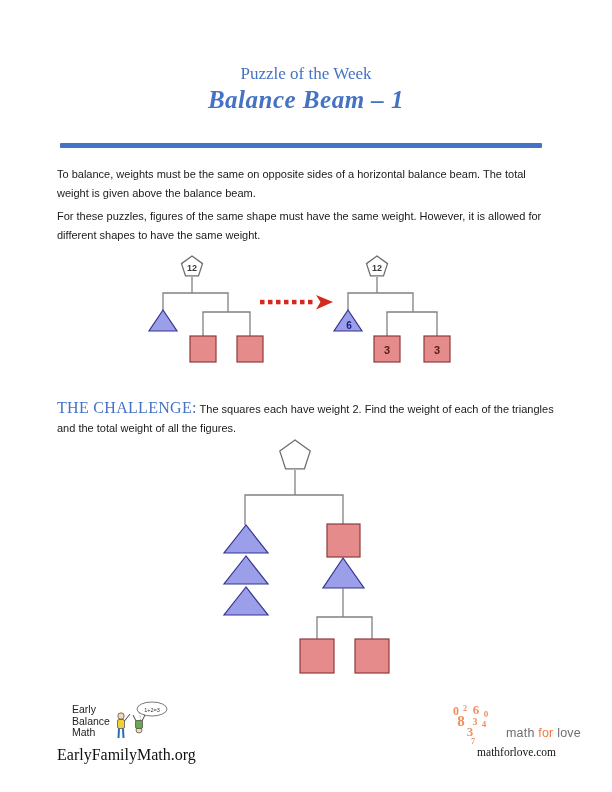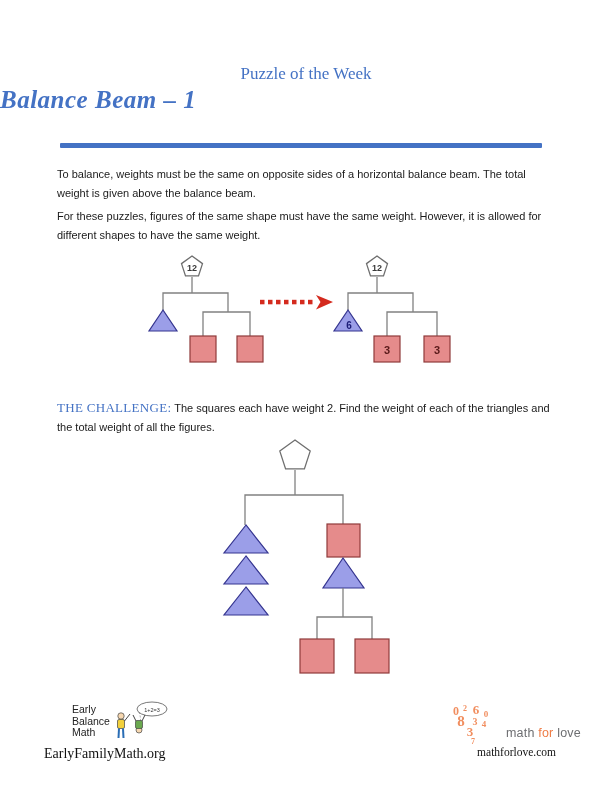--- a/index.html
+++ b/index.html
@@ -6,34 +6,34 @@
   .page {
     position:relative; width:612px; height:792px; margin:0 auto;
     background:#ffffff; overflow:hidden;
     font-family:"Liberation Sans", sans-serif; color:#1a1a1a;
   }
   .kicker {
     position:absolute; top:64px; left:0; width:612px; text-align:center;
     font-family:"Liberation Serif", serif; font-size:17px; color:var(--accent);
   }
   .main-title {
-    position:absolute; top:86px; left:0; width:612px; text-align:left;
+    position:absolute; top:86px; left:0; width:612px; text-align:center;
     font-family:"Liberation Serif", serif; font-size:25px; font-weight:bold; font-style:italic;
     color:var(--accent); letter-spacing:.5px;
   }
   .rule {
     position:absolute; top:143px; left:60px; width:482px; height:5px;
     background:var(--accent); border-radius:1px;
   }
   .para { position:absolute; left:57px; width:502px; font-size:11px; line-height:19px; }
   .para1 { top:165px; }
   .para2 { top:207px; }
   .challenge { position:absolute; left:57px; top:398px; width:502px; font-size:11px; line-height:19px; }
   .challenge-label {
-    font-family:"Liberation Serif", serif; color:var(--accent); font-size:13px; letter-spacing:.3px;
+    font-family:"Liberation Serif", serif; color:var(--accent); font-size:16px; letter-spacing:.3px;
   }
   .example-figure { position:absolute; left:130px; top:248px; }
   .puzzle-figure { position:absolute; left:215px; top:435px; }
 
   .beam { fill:none; stroke:var(--beam); stroke-width:1.3; }
   .pent { fill:#ffffff; stroke:var(--pentagon-stroke); stroke-width:1.3; }
   .tri  { fill:var(--triangle-fill); stroke:var(--triangle-stroke); stroke-width:1.2; }
   .sq   { fill:var(--square-fill); stroke:var(--square-stroke); stroke-width:1.2; }
   .pent-num { font-size:9px; font-weight:600; fill:var(--pent-num); text-anchor:middle; }
   .tri-num  { font-size:10px; font-weight:700; fill:var(--tri-num); text-anchor:middle; }
@@ -41,22 +41,22 @@
   .arrow-dot { fill:var(--arrow); }
   .arrow-head { fill:var(--arrow); }
 
   .footer-left { position:absolute; left:72px; top:704px; display:flex; align-items:flex-start; }
   .efm-text {
     font-size:10.5px; font-weight:400; line-height:11.5px; color:#222;
     font-family:"Liberation Sans", sans-serif;
   }
   .efm-art { margin-left:2px; margin-top:-4px; }
   .efm-url {
-    position:absolute; left:44px; top:746px;
-    font-family:"Liberation Serif", serif; font-size:14px; color:#111;
+    position:absolute; left:57px; top:746px;
+    font-family:"Liberation Serif", serif; font-size:16px; color:#111;
   }
   .mfl { position:absolute; left:445px; top:698px; display:flex; align-items:center; }
   .mfl-text { font-size:12.5px; color:var(--mfl-gray); margin-left:7px; letter-spacing:.2px;margin-top:20px; }
   .mfl-for { color:var(--mfl-orange); }
   .mfl-url {
     position:absolute; right:56px; top:746px;
     font-family:"Liberation Serif", serif; font-size:11.5px; color:#111;padding-left:28px;
   }
   .heart-digit { fill:var(--mfl-orange); font-family:"Liberation Serif", serif; font-weight:bold; text-anchor:middle; opacity:.85; }
 </style>

